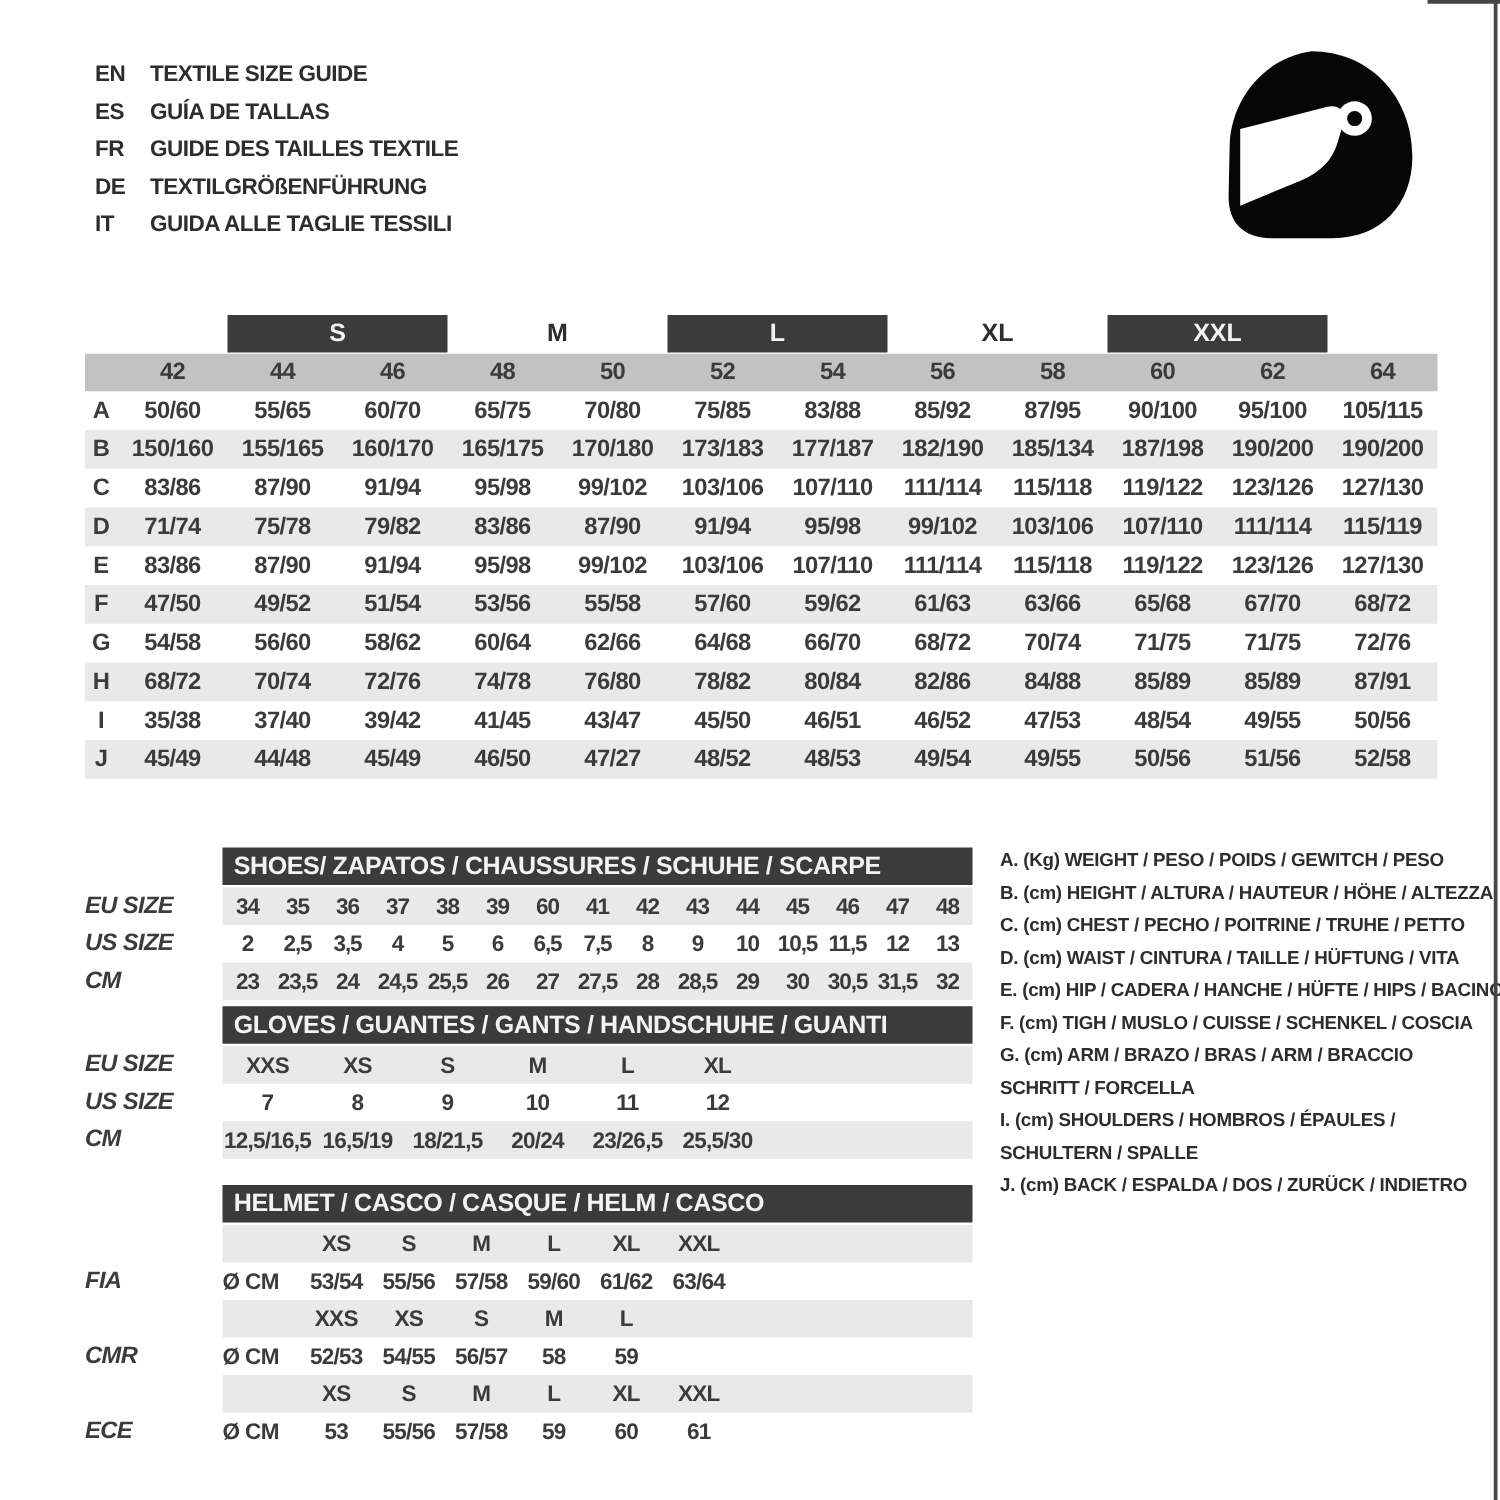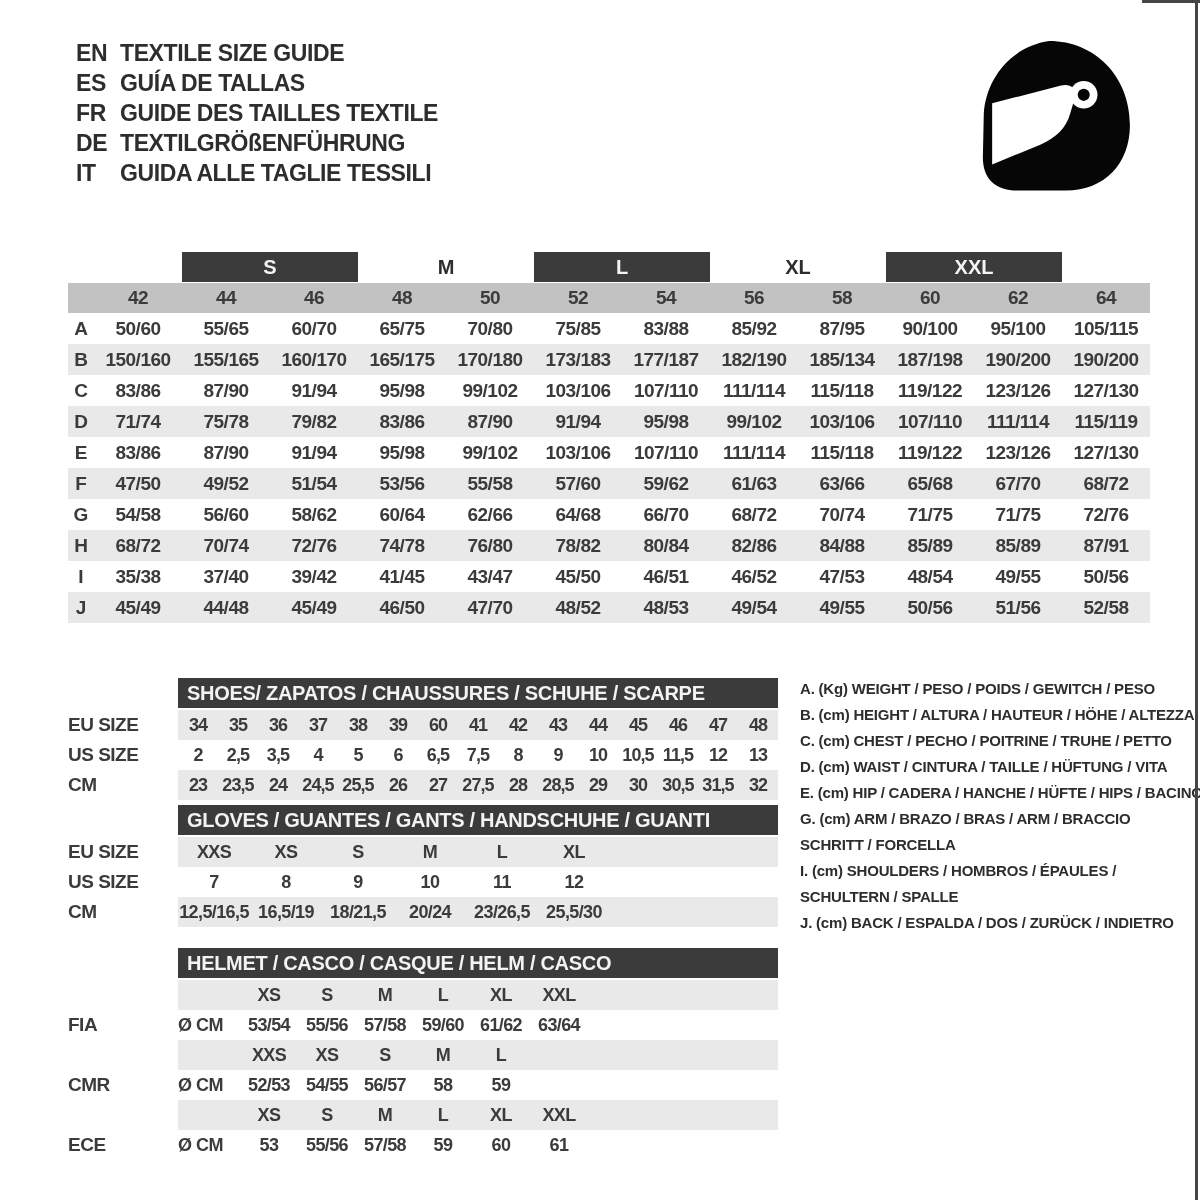--- a/index.html
+++ b/index.html
@@ -1,21 +1,21 @@
 <!DOCTYPE html>
 <html><head>
 <meta charset="utf-8">
 <style>
   html,body{margin:0;padding:0;width:1200px;height:1200px;background:#fff;overflow:hidden;
     font-family:"Liberation Sans",sans-serif;color:#3b3b3b;}
   .page{position:absolute;inset:0;background:#fff;}
 
   
   .lang{position:absolute;left:76px;top:40px;}
-  .lang-row{display:flex;height:30px;align-items:flex-start;font-size:23px;font-weight:bold;
+  .lang-row{display:flex;height:30px;align-items:flex-end;font-size:18px;font-weight:bold;
     letter-spacing:-0.4px;color:#2d2d2d;}
   .lang-code{width:44px;flex:0 0 44px;}
 
   
   .helmet-logo{position:absolute;left:972px;top:30px;width:168px;height:170px;}
 
   
   .apparel{position:absolute;left:68px;top:252px;width:1082px;}
   .groups{position:relative;height:30px;}
   .group{position:absolute;top:0;height:30px;line-height:30px;text-align:center;
@@ -34,21 +34,21 @@
   .trow .letter{flex:0 0 26px;text-align:center;font-size:19px;font-weight:bold;line-height:31px;}
   .trow .w88{line-height:31px;}
 
   
   .btable{position:absolute;left:68px;width:712px;}
   .shoes{top:678px;} .gloves{top:805px;} .helmet-table{top:948px;}
   .bheader{margin-left:110px;width:600px;height:30px;background:#3b3b3b;color:#f3f3f3;
     font-size:20px;font-weight:bold;line-height:30px;padding-left:9px;box-sizing:border-box;
     letter-spacing:-0.3px;margin-bottom:2px;white-space:nowrap;}
   .brow{display:flex;height:30px;}
-  .blabel{flex:0 0 110px;font-size:19px;font-weight:bold;letter-spacing:-0.5px;line-height:30px;}
+  .blabel{flex:0 0 110px;font-size:19px;font-weight:bold;letter-spacing:-0.5px;line-height:30px;font-style:italic;}
   .bcells{width:600px;display:flex;}
   .brow.gray .bcells{background:#e9e9e9;}
   .w40{flex:0 0 40px;font-size:18px;line-height:30px;letter-spacing:-0.9px;}
   .w72{flex:0 0 72px;font-size:18px;line-height:30px;letter-spacing:-0.6px;}
   .w58{flex:0 0 58px;font-size:18px;line-height:30px;letter-spacing:-0.6px;}
   .unit{flex:0 0 62px;font-size:18px;font-weight:bold;line-height:30px;letter-spacing:-0.5px;}
 
   
   .legend{position:absolute;left:800px;top:676px;width:400px;}
   .legend-item{display:block;font-size:15px;font-weight:bold;line-height:26px;
@@ -274,21 +274,21 @@
             <span class="vcell w88">50/56</span>
           </div>
       </div>
       <div class="trow">
         <span class="letter">J</span>
         <div class="cells">
             <span class="vcell w88">45/49</span>
             <span class="vcell w88">44/48</span>
             <span class="vcell w88">45/49</span>
             <span class="vcell w88">46/50</span>
-            <span class="vcell w88">47/70</span>
+            <span class="vcell w88">47/27</span>
             <span class="vcell w88">48/52</span>
             <span class="vcell w88">48/53</span>
             <span class="vcell w88">49/54</span>
             <span class="vcell w88">49/55</span>
             <span class="vcell w88">50/56</span>
             <span class="vcell w88">51/56</span>
             <span class="vcell w88">52/58</span>
           </div>
       </div>
     </div>
@@ -483,20 +483,21 @@
       </div>
     </div>
   </div>
 
   <div class="legend">
       <span class="legend-item">A. (Kg) WEIGHT / PESO / POIDS / GEWITCH / PESO</span>
       <span class="legend-item">B. (cm) HEIGHT / ALTURA / HAUTEUR / HÖHE / ALTEZZA</span>
       <span class="legend-item">C. (cm) CHEST / PECHO / POITRINE / TRUHE / PETTO</span>
       <span class="legend-item">D. (cm) WAIST / CINTURA / TAILLE / HÜFTUNG / VITA</span>
       <span class="legend-item">E. (cm) HIP / CADERA / HANCHE / HÜFTE / HIPS /  BACINO</span>
+      <span class="legend-item">F. (cm) TIGH / MUSLO / CUISSE / SCHENKEL / COSCIA</span>
       <span class="legend-item">G. (cm) ARM / BRAZO / BRAS / ARM / BRACCIO</span>
       <span class="legend-item">SCHRITT / FORCELLA</span>
       <span class="legend-item">I. (cm) SHOULDERS / HOMBROS / ÉPAULES /</span>
       <span class="legend-item">SCHULTERN / SPALLE</span>
       <span class="legend-item">J. (cm) BACK / ESPALDA / DOS / ZURÜCK / INDIETRO</span>
     </div>
 
   <div class="edge-right"></div>
   <div class="edge-top"></div>
 

